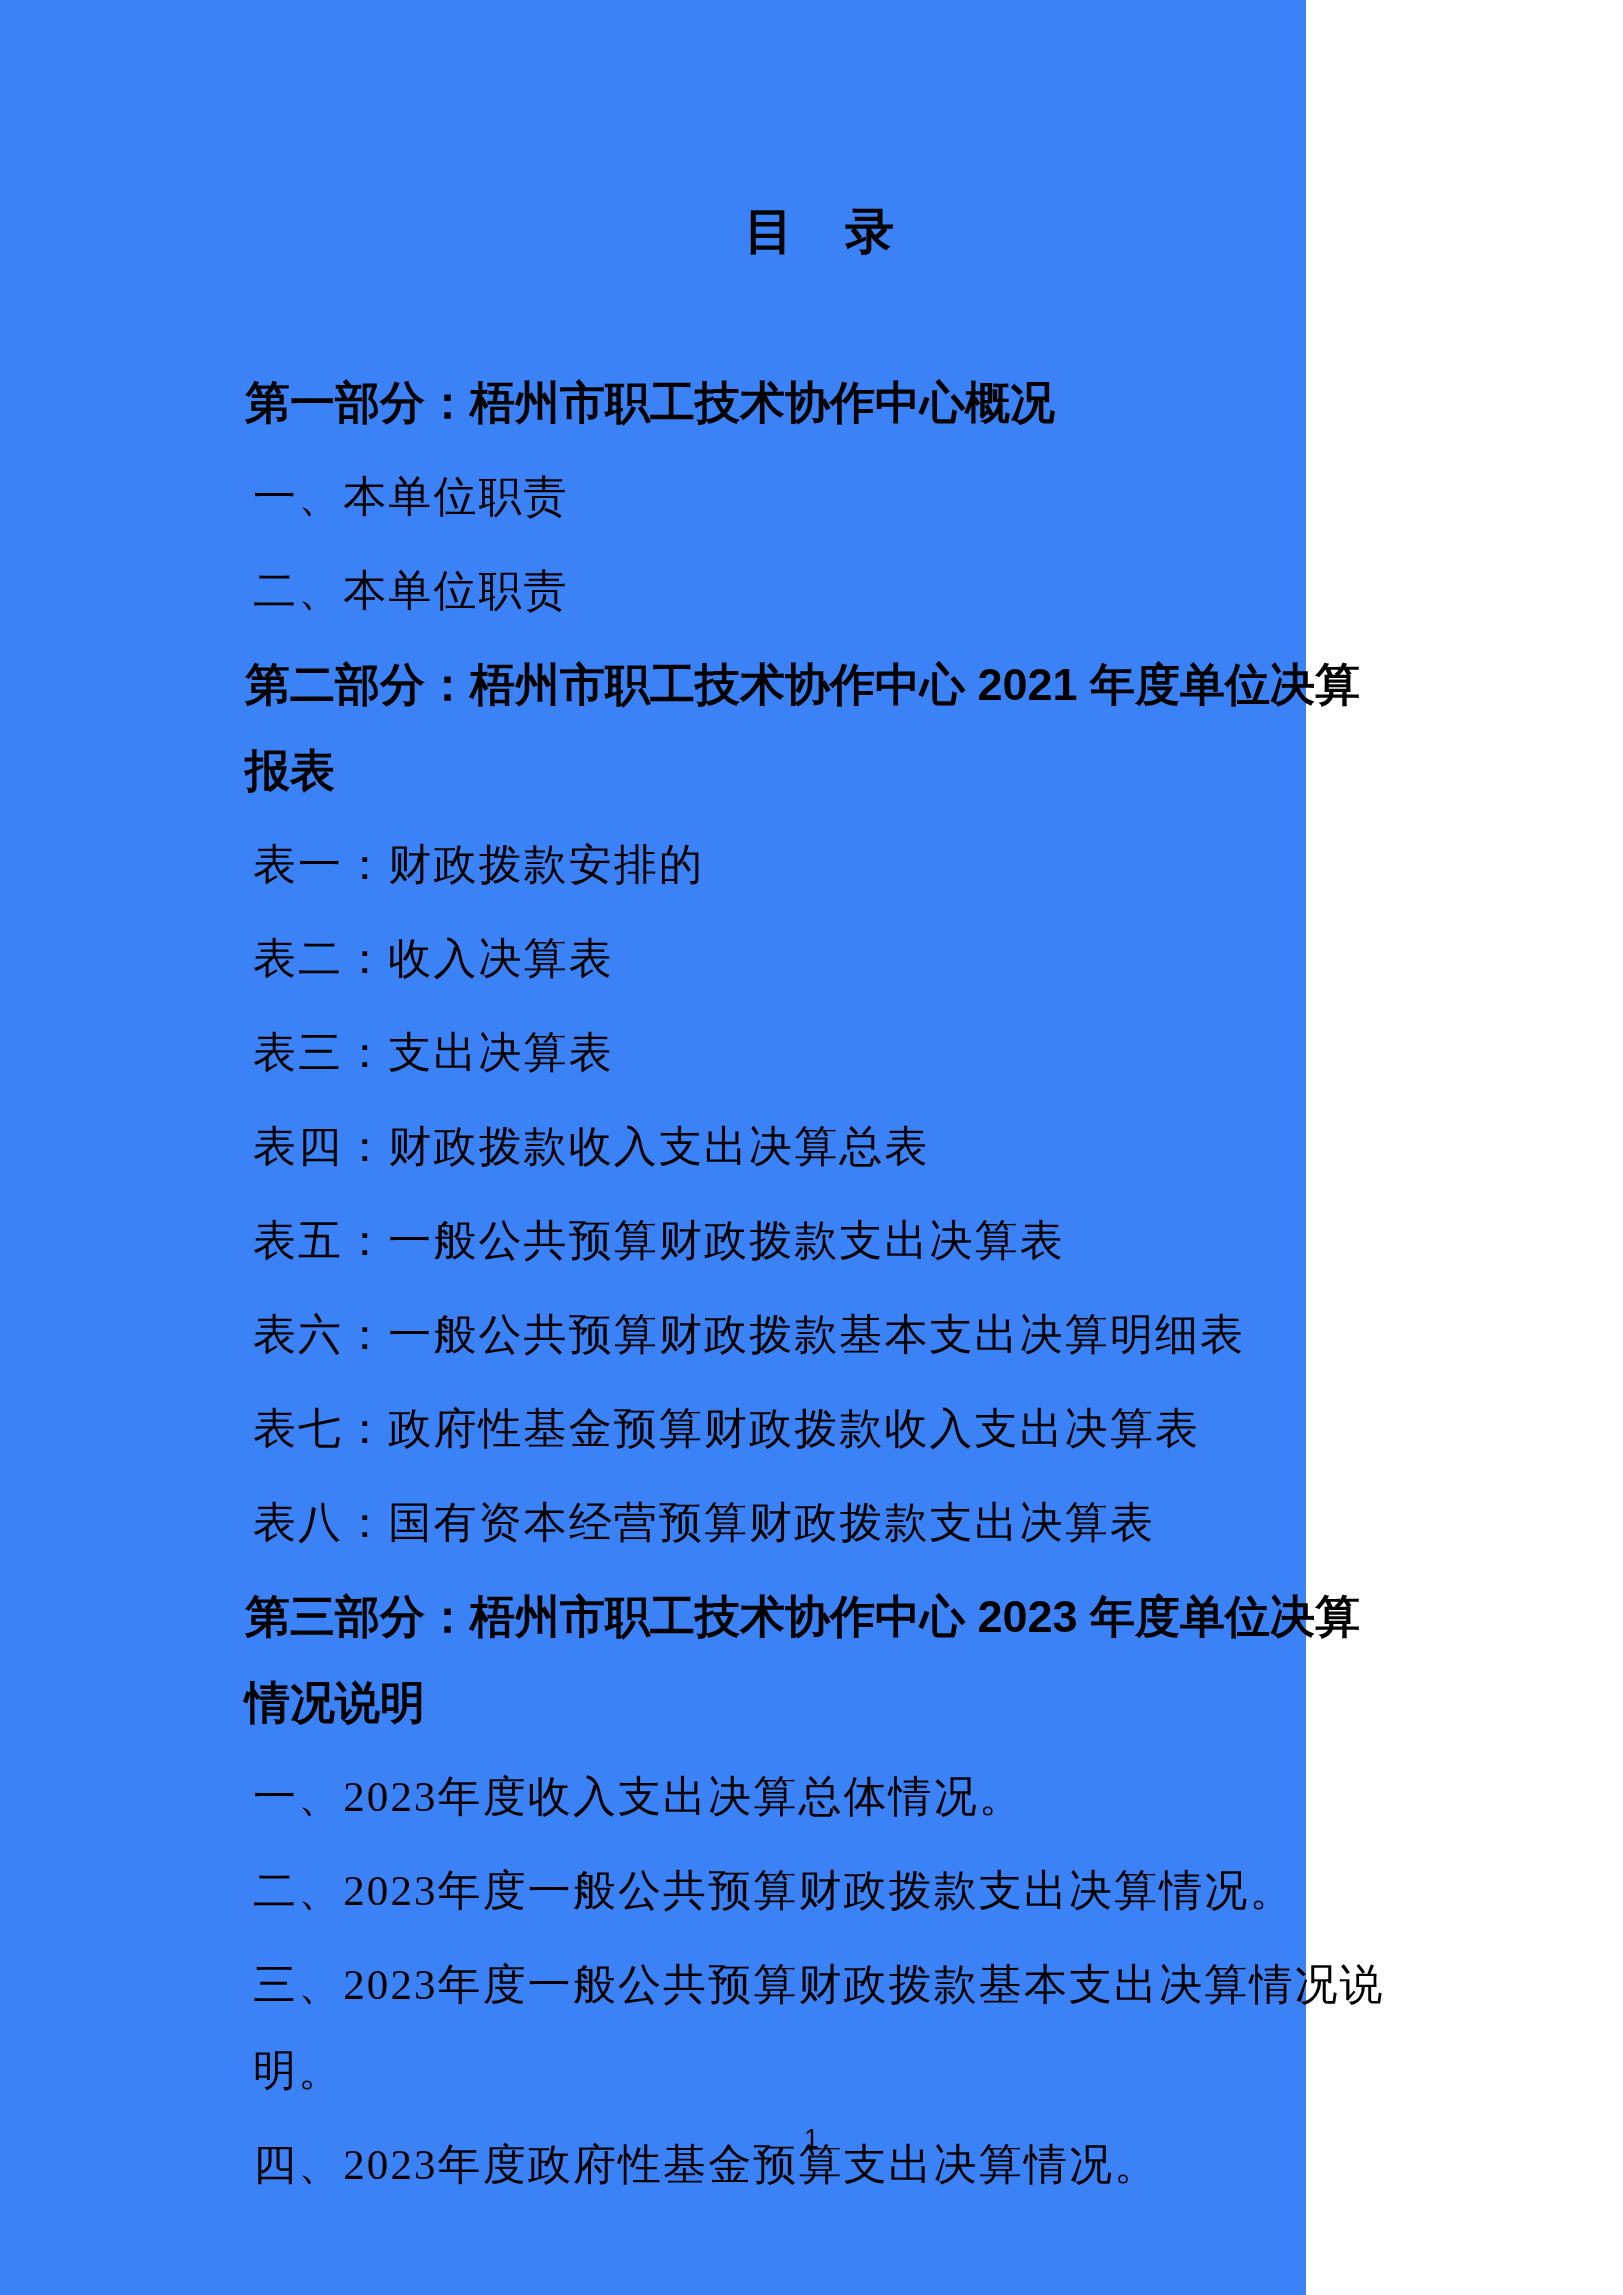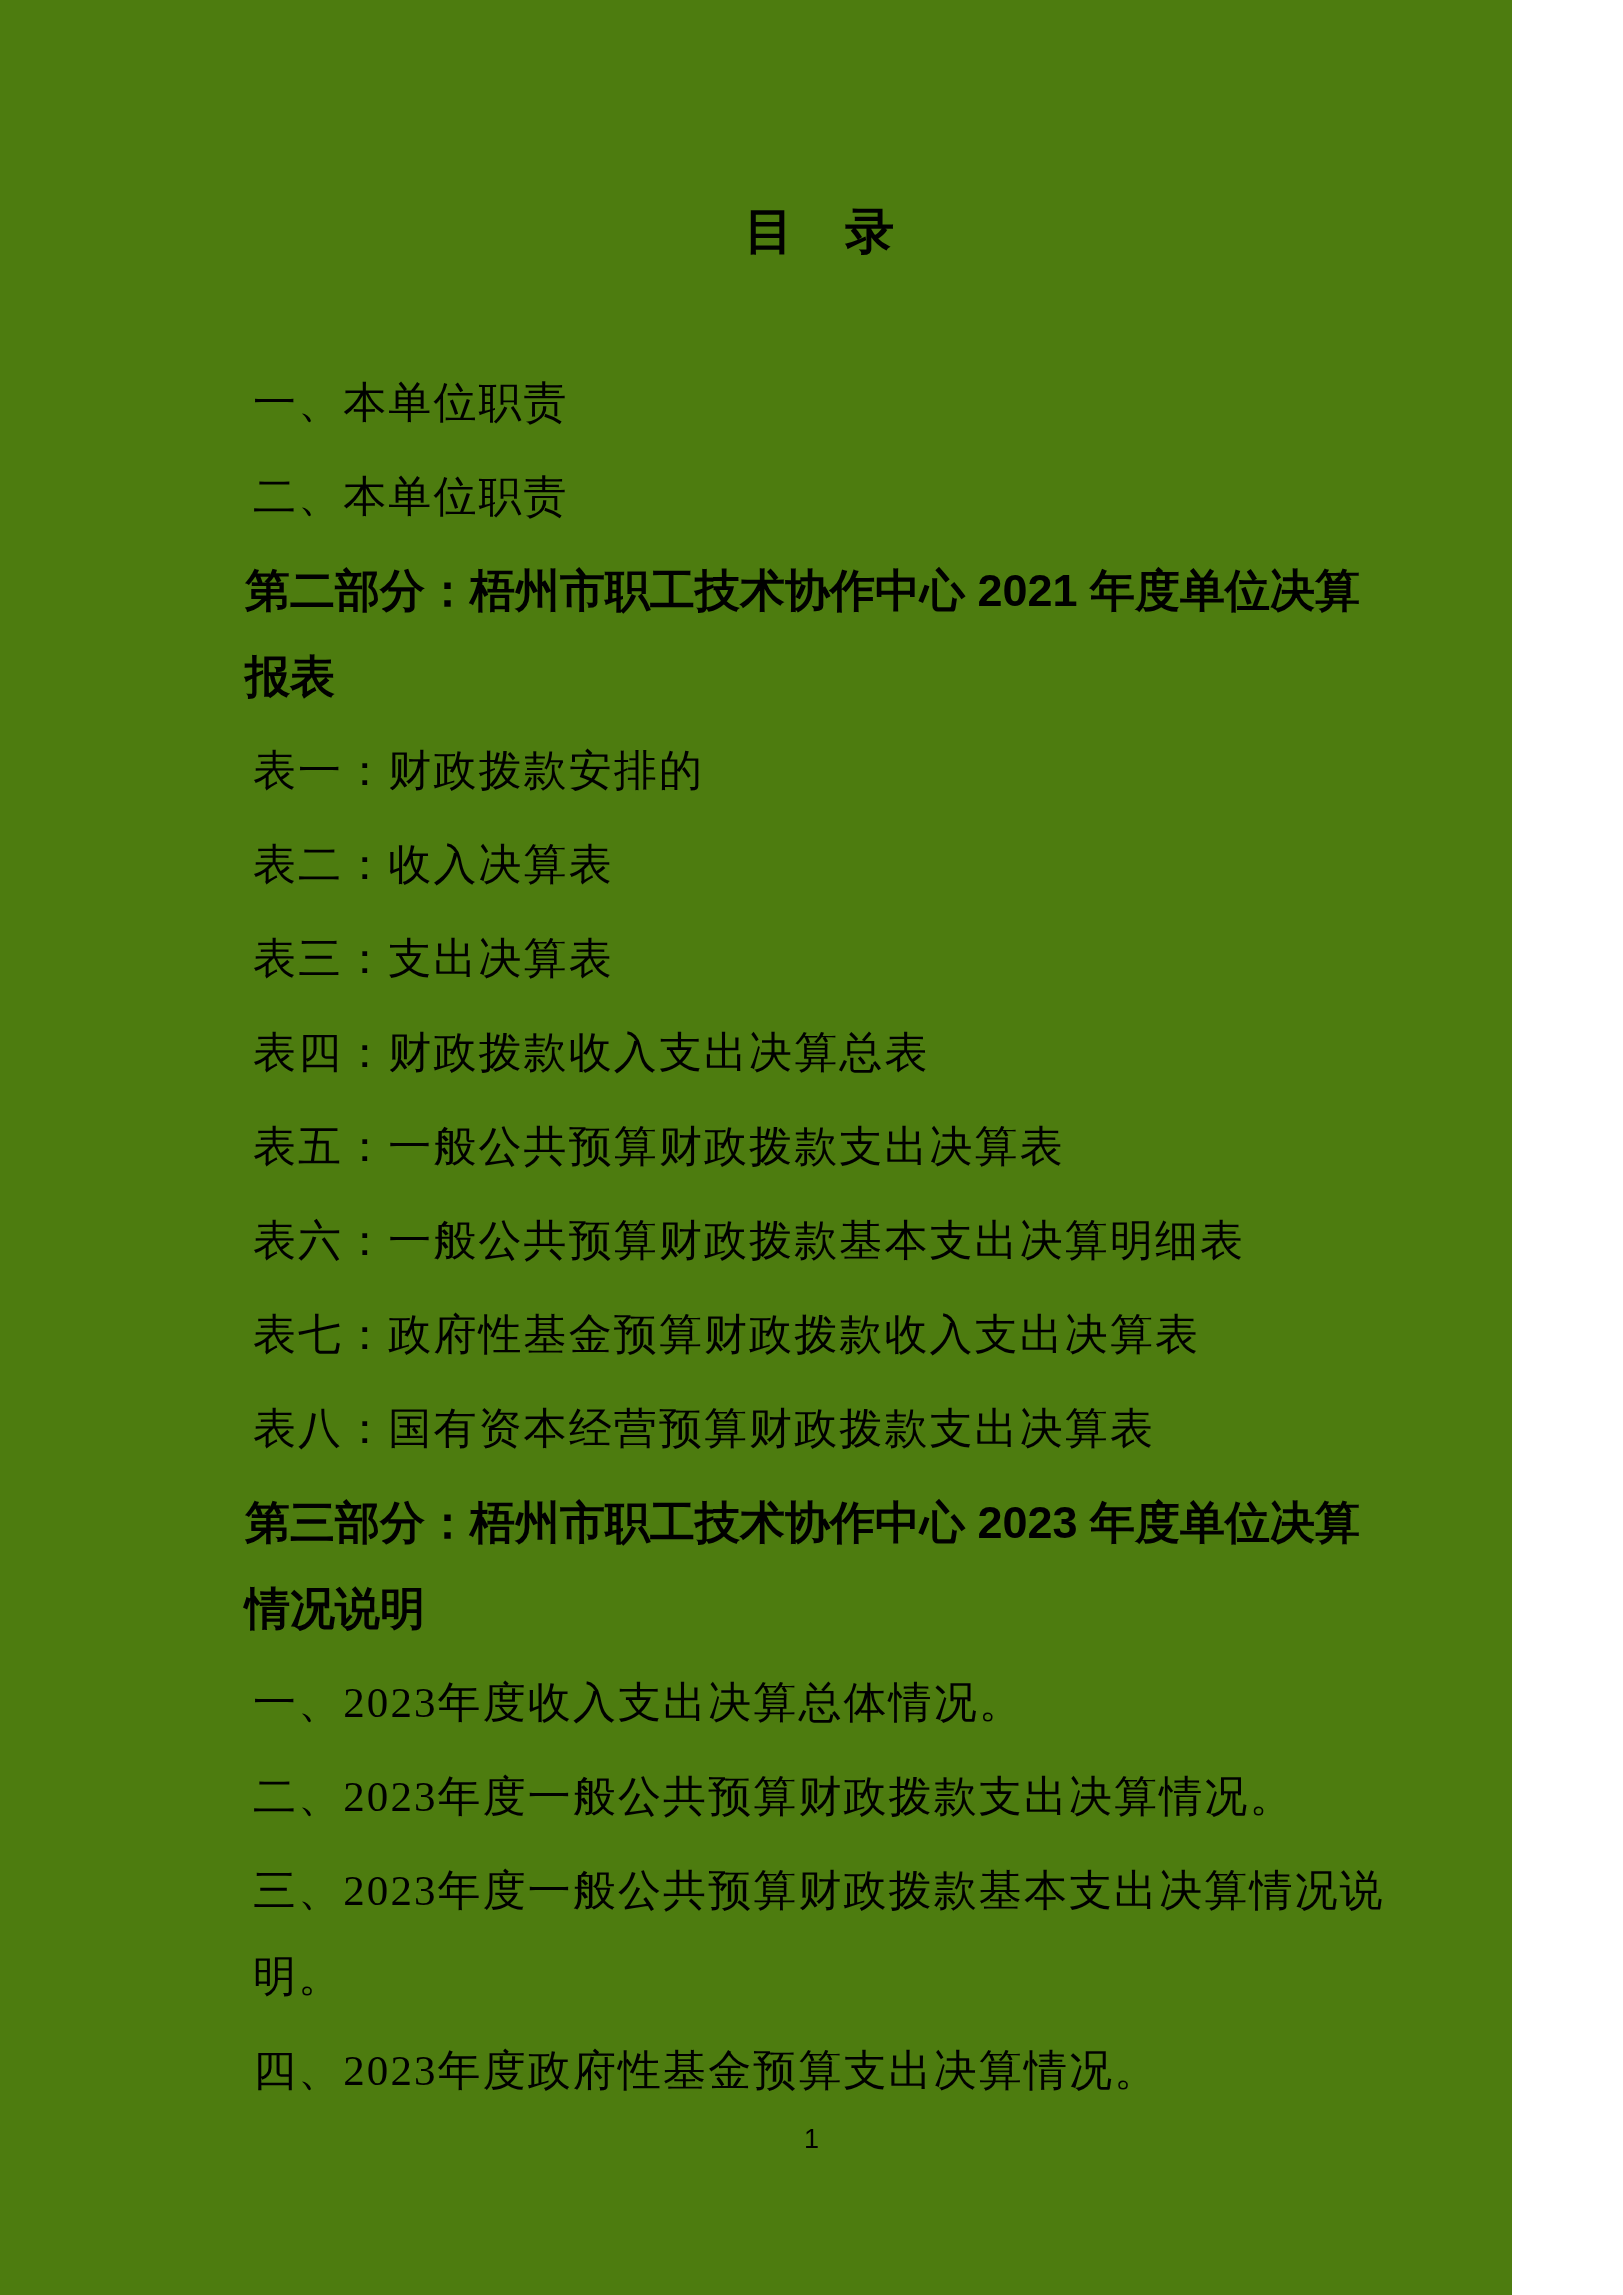--- a/index.html
+++ b/index.html
@@ -12,23 +12,23 @@
     background: #ffffff;
     color: #000000;
     position: relative;
     overflow: hidden;
     font-family: "Liberation Serif", serif;
   }
   .page {
     position: absolute;
     left: 0;
     top: 0;
-    width: 1512px;
+    width: 1306px;
     height: 2295px;
-    background: #4d7c0f;
+    background: #3b82f6;
   }
   .content {
     position: absolute;
     left: 245px;
     top: 188px;
     width: 1150px;
   }
   .doc-title {
     font-family: "Liberation Sans", sans-serif;
     font-weight: bold;
@@ -71,20 +71,21 @@
   }
 </style>
 </head>
 <body>
 
 <div class="page">
   <div class="content">
 
     <h1 class="doc-title">目　录</h1>
 
+    <p class="heading">第一部分：梧州市职工技术协作中心概况</p>
     <p class="item">一、本单位职责</p>
     <p class="item">二、本单位职责</p>
 
     <p class="heading">第二部分：梧州市职工技术协作中心 2021 年度单位决算报表</p>
     <p class="item">表一：财政拨款安排的</p>
     <p class="item">表二：收入决算表</p>
     <p class="item">表三：支出决算表</p>
     <p class="item">表四：财政拨款收入支出决算总表</p>
     <p class="item">表五：一般公共预算财政拨款支出决算表</p>
     <p class="item">表六：一般公共预算财政拨款基本支出决算明细表</p>

